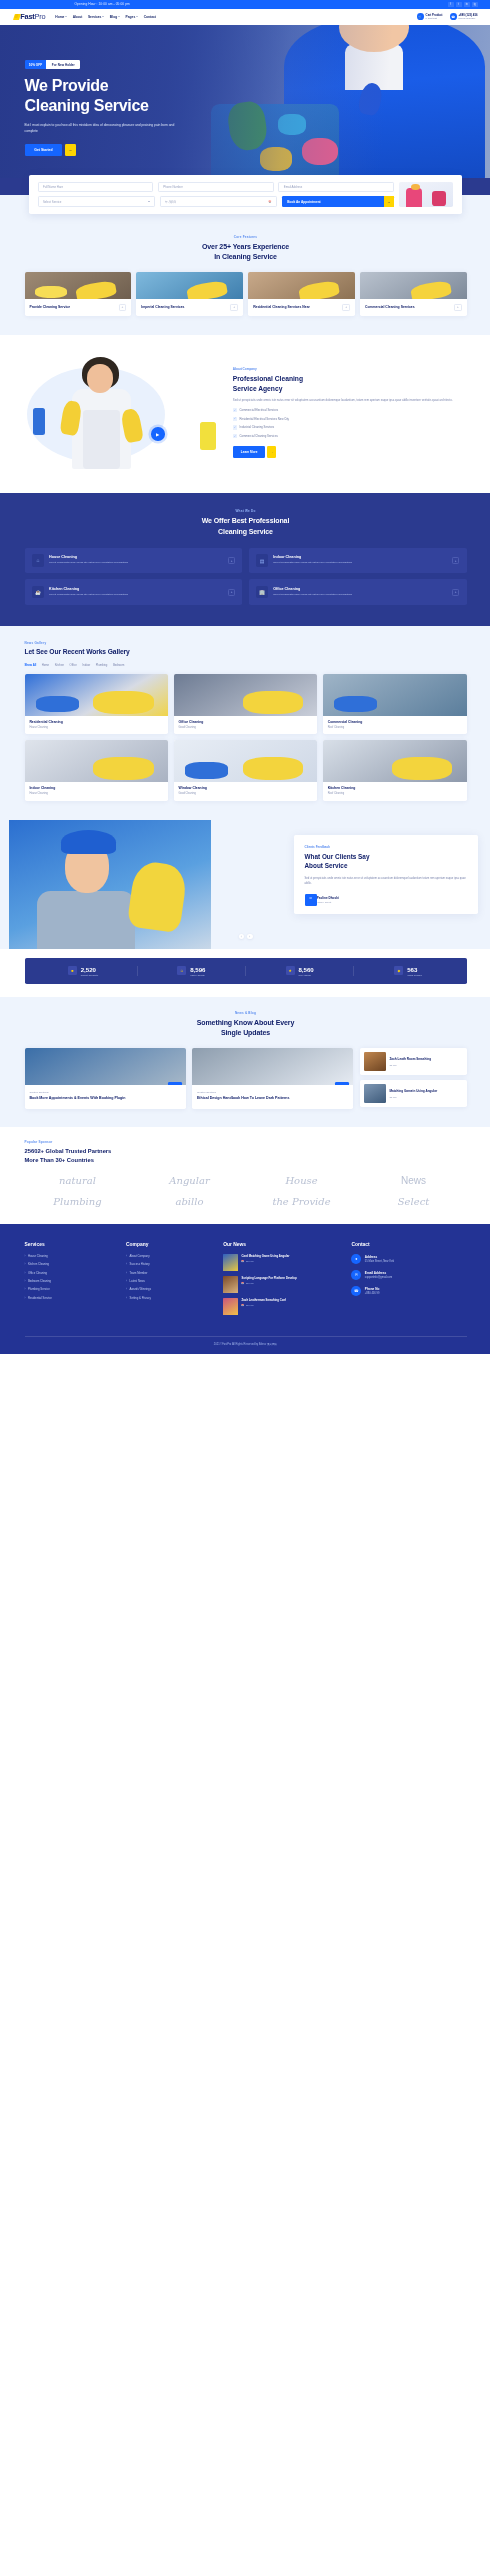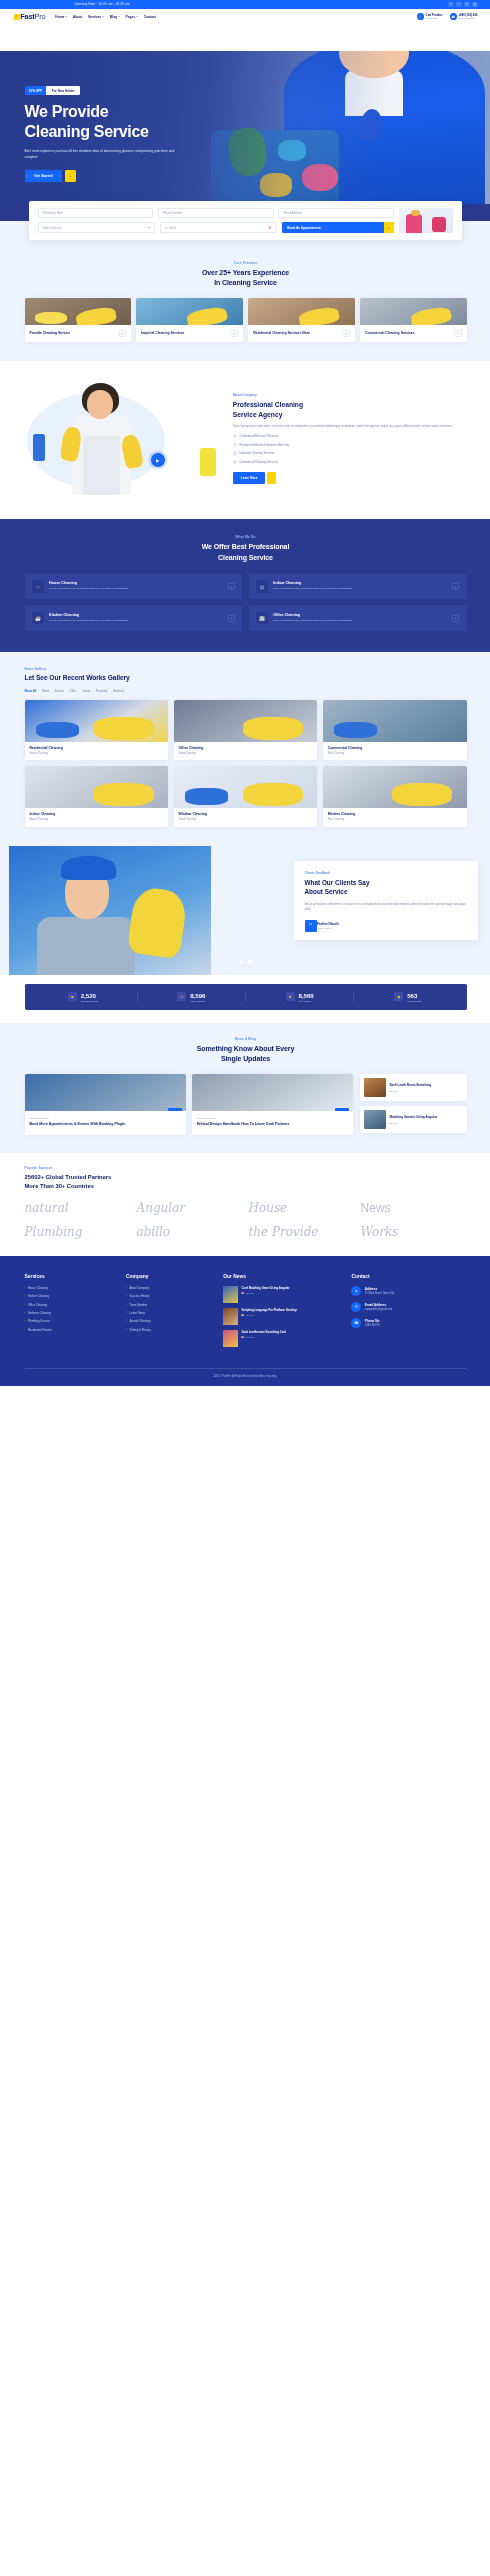--- a/index.html
+++ b/index.html
@@ -37,21 +37,21 @@
   .head-right { display:flex; gap:7.4px; align-items:center; }
   .hr-item { display:flex; gap:1.8px; align-items:center; }
   .hr-circ { width:6.7px; height:6.7px; border-radius:50%; background:#1565ff;
              display:flex; align-items:center; justify-content:center;
              color:#fff; font-size:3.1px; }
   .hr-t1 { font-size:2.8px; font-weight:700; color:#12206a; }
   .hr-t2 { font-size:2.5px; color:#7b85ad; margin-top:0.3px; }
 
   
   .hero { height:153px; position:relative; overflow:hidden;
-          background:linear-gradient(100deg,#2b3a8f 0%,#3350a8 38%,#5b76bd 62%,#8fa4cd 100%);margin-top:26px; }
+          background:linear-gradient(100deg,#2b3a8f 0%,#3350a8 38%,#5b76bd 62%,#8fa4cd 100%); }
   .hero-photo { position:absolute; right:0; top:0; width:62%; height:100%; }
   .hero-photo .person { position:absolute; right:2%; top:-6%; width:66%; height:112%;
       background:linear-gradient(175deg,#1452d8 0%,#1a5de8 40%,#1349c0 100%);
       border-radius:46% 46% 10% 10%/30% 30% 6% 6%; }
   .hero-photo .head { position:absolute; right:27%; top:-14%; width:23%; height:32%;
       background:#f1c6a4; border-radius:50%; }
   .hero-photo .shirt { position:absolute; right:29%; top:13%; width:19%; height:30%;
       background:#f2f3f7; border-radius:8.6px 8.6px 0 0; }
   .hero-photo .bucket { position:absolute; left:8%; bottom:-8%; width:42%; height:56%;
       background:linear-gradient(160deg,#2e7fd6,#1f5fb0); border-radius:8.6px; }
@@ -277,21 +277,21 @@
   .bs1 { background:linear-gradient(150deg,#c1874f,#6d4422); }
   .bs2 { background:linear-gradient(150deg,#7f98b4,#3d5a7a); }
   .bst { font-size:3.1px; font-weight:700; line-height:1.6; color:#12206a; }
   .bsd { font-size:2.3px; color:#8b95b6; margin-top:1.8px; }
 
   
   .partners { background:#fff; padding:13.5px 24.5px 17px; }
   .partners .eyebrow { text-align:left; }
   .p-h { font-size:5.8px; font-weight:700; line-height:1.5; margin-top:2.5px; color:#12206a; }
   .plogos { display:grid; grid-template-columns:repeat(4,1fr); gap:9.8px 6.1px; margin-top:11px; }
-  .plogo { text-align:left; font-size:12px; color:#b9c1d3; }
+  .plogo { text-align:center; font-size:10px; color:#b9c1d3; }
   .plogo.sc { font-family:"DejaVu Serif", serif; font-style:italic; }
 
   
   .footer { background:#233394; padding:18.4px 24.5px 0; }
   .fgrid { display:grid; grid-template-columns:1.05fr 1fr 1.35fr 1.3fr; gap:8.6px; }
   .fh { font-size:4.9px; font-weight:700; color:#fff; margin-bottom:6.7px; }
   .flink { display:flex; align-items:center; gap:2.5px; margin-bottom:4.3px; }
   .flink i { font-style:normal; color:#8ea6ee; font-size:2.8px; }
   .flink span { font-size:2.8px; color:#bfcbf0; }
   .fnews { display:flex; gap:3.7px; margin-bottom:4.9px; align-items:flex-start; }
@@ -755,21 +755,21 @@
       <span>More Than 30+ Countries</span>
     </div>
     <div class="plogos">
       <div class="plogo sc">natural</div>
       <div class="plogo sc">Angular</div>
       <div class="plogo sc">House</div>
       <div class="plogo">News</div>
       <div class="plogo sc">Plumbing</div>
       <div class="plogo sc">abillo</div>
       <div class="plogo sc">the Provide</div>
-      <div class="plogo sc">Works</div>
+      <div class="plogo sc">Select</div>
     </div>
   </div>
 
   <div class="footer">
     <div class="fgrid">
       <div>
         <div class="fh">Services</div>
         <div class="flink">
             <i>›</i>
             <span>House Cleaning</span>

